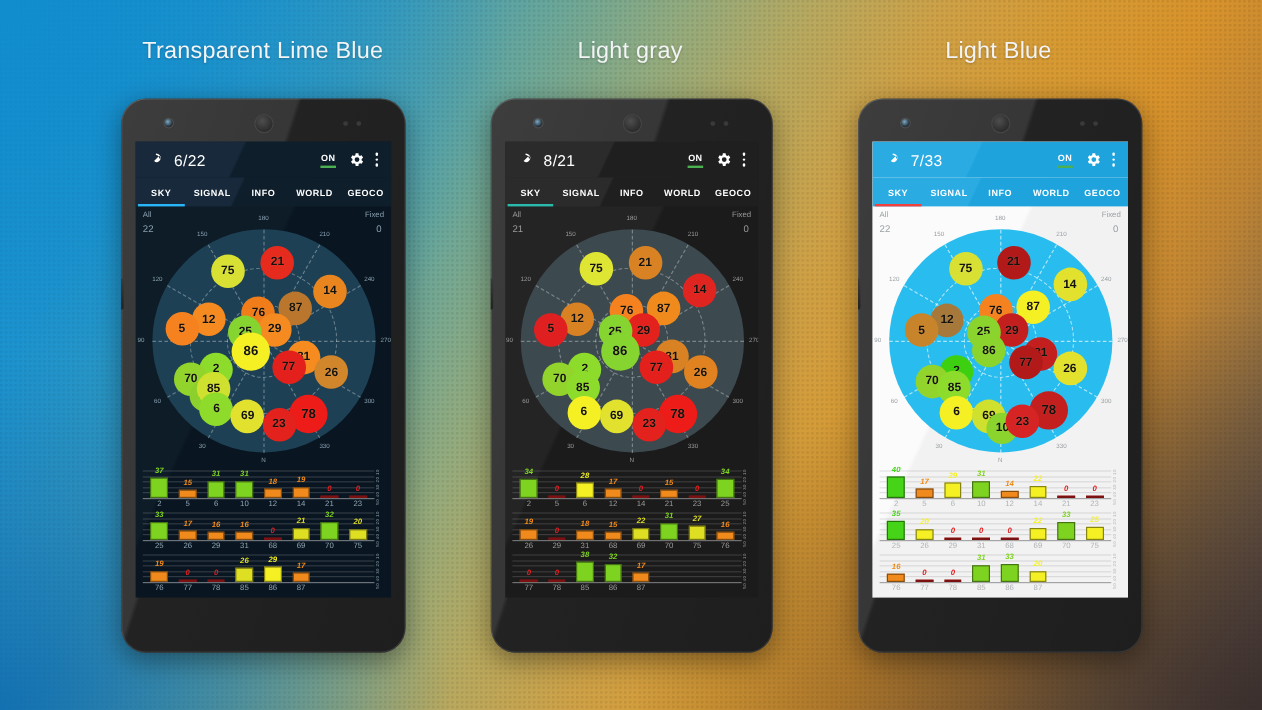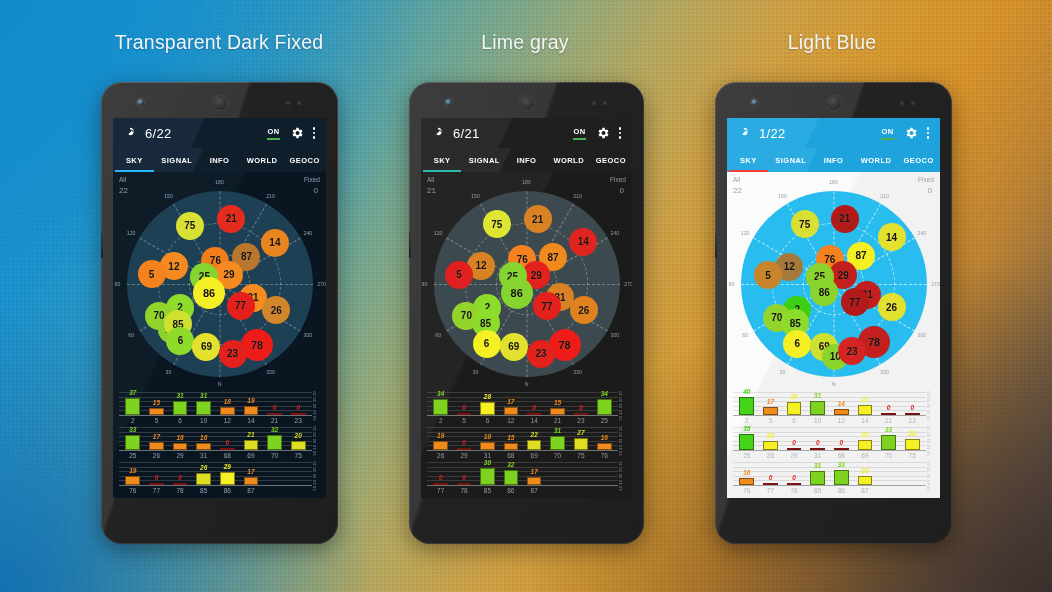--- a/index.html
+++ b/index.html
@@ -142,22 +142,22 @@
 </style>
 </head>
 <body>
 
 <div id="halftone"></div>
 <div id="corner-blue"></div>
 <div id="corner-bl"></div>
 <div id="corner-dark"></div>
 
 <div id="stage">
-    <div class="caption" style="left: 19px; top: 31px; width: 400px;">Transparent Dark Fixed</div>
-    <div class="caption" style="left: 325px; top: 31px; width: 400px;">Lime gray</div>
+    <div class="caption" style="left: 19px; top: 31px; width: 400px;">Transparent Lime Blue</div>
+    <div class="caption" style="left: 325px; top: 31px; width: 400px;">Light gray</div>
     <div class="caption" style="left: 632px; top: 31px; width: 400px;">Light Blue</div>
     <div class="phone" style="left: 101px; top: 82px; width: 237px; height: 462px;">
       <div class="bodytint"></div>
       <div class="earpiece" style="left: 111.5px; top: 14px; width: 14px; height: 14px;"></div>
       <div class="cam" style="left: 36px; top: 17px; width: 7px; height: 7px;"></div>
       <div class="sensor" style="left: 185px; top: 19px; width: 4px; height: 4px;"></div>
       <div class="sensor" style="left: 196px; top: 19px; width: 4px; height: 4px;"></div>
       <div class="rim"></div>
       <div class="sidebtn" style="left: -1px; top: 150px; height: 26px;"></div>
       <div class="screen" style="left: 12px; top: 36px; width: 213px; height: 380px; background: linear-gradient(115deg, rgb(13, 28, 39) 0%, rgb(13, 28, 39) 40%, rgb(9, 21, 32) 41%, rgb(9, 21, 32) 100%);">
@@ -346,21 +346,21 @@
       <div class="sensor" style="left: 183px; top: 19px; width: 4px; height: 4px;"></div>
       <div class="sensor" style="left: 194px; top: 19px; width: 4px; height: 4px;"></div>
       <div class="rim"></div>
       <div class="sidebtn" style="left: -1px; top: 150px; height: 26px;"></div>
       <div class="screen" style="left: 12px; top: 36px; width: 211px; height: 380px; background: linear-gradient(115deg, rgb(36, 36, 36) 0%, rgb(36, 36, 36) 40%, rgb(27, 27, 27) 41%, rgb(27, 27, 27) 100%);">
         <div style="position: absolute; left: 0px; top: 0px; width: 211px; height: 30px; background: linear-gradient(115deg, rgb(43, 43, 43) 0%, rgb(43, 43, 43) 40%, rgb(31, 31, 31) 41%, rgb(31, 31, 31) 100%);">
           <div class="appbar">
             <div class="dish"><svg viewBox="0 0 24 24" width="100%" height="100%">
                 <path d="M4.5 20.5 L11 14 a5.2 5.2 0 0 0 7.4-7.4 L4.5 20.5 Z M13.8 3.2 a7.6 7.6 0 0 1 7 7 l-2.4 .3 a5.2 5.2 0 0 0-4.9-4.9 Z" fill="#ffffff"></path>
               </svg></div>
-            <div class="title" style="color: rgb(255, 255, 255);">6/21</div>
+            <div class="title" style="color: rgb(255, 255, 255);">8/21</div>
             <div class="spacer"></div>
             <div class="onbtn" style="color: rgb(255, 255, 255);">ON</div>
             <div class="gear"><svg viewBox="0 0 24 24" width="100%" height="100%">
                 <path d="M19.4 13a7.6 7.6 0 0 0 0-2l2.1-1.6-2-3.5-2.5 1a7.6 7.6 0 0 0-1.7-1L14.9 3h-4l-.4 2.9c-.6.2-1.2.6-1.7 1l-2.5-1-2 3.5L6.4 11a7.6 7.6 0 0 0 0 2l-2.1 1.6 2 3.5 2.5-1c.5.4 1.1.8 1.7 1l.4 2.9h4l.4-2.9c.6-.2 1.2-.6 1.7-1l2.5 1 2-3.5L19.4 13zM12.9 15.4a3.4 3.4 0 1 1 0-6.8 3.4 3.4 0 0 1 0 6.8z" fill="#ffffff"></path>
               </svg></div>
             <div class="dots">
               <i style="background: rgb(255, 255, 255);"></i>
               <i style="background: rgb(255, 255, 255);"></i>
               <i style="background: rgb(255, 255, 255);"></i>
             </div>
@@ -529,21 +529,21 @@
       <div class="sensor" style="left: 185px; top: 19px; width: 4px; height: 4px;"></div>
       <div class="sensor" style="left: 196px; top: 19px; width: 4px; height: 4px;"></div>
       <div class="rim"></div>
       <div class="sidebtn" style="left: -1px; top: 150px; height: 26px;"></div>
       <div class="screen" style="left: 12px; top: 36px; width: 213px; height: 380px; background: linear-gradient(115deg, rgb(251, 251, 251) 0%, rgb(251, 251, 251) 40%, rgb(242, 242, 242) 41%, rgb(242, 242, 242) 100%);">
         <div style="position: absolute; left: 0px; top: 0px; width: 213px; height: 30px; background: linear-gradient(115deg, rgb(42, 171, 226) 0%, rgb(42, 171, 226) 40%, rgb(30, 163, 221) 41%, rgb(30, 163, 221) 100%);">
           <div class="appbar">
             <div class="dish"><svg viewBox="0 0 24 24" width="100%" height="100%">
                 <path d="M4.5 20.5 L11 14 a5.2 5.2 0 0 0 7.4-7.4 L4.5 20.5 Z M13.8 3.2 a7.6 7.6 0 0 1 7 7 l-2.4 .3 a5.2 5.2 0 0 0-4.9-4.9 Z" fill="#ffffff"></path>
               </svg></div>
-            <div class="title" style="color: rgb(255, 255, 255);">1/22</div>
+            <div class="title" style="color: rgb(255, 255, 255);">7/33</div>
             <div class="spacer"></div>
             <div class="onbtn" style="color: rgb(255, 255, 255);">ON</div>
             <div class="gear"><svg viewBox="0 0 24 24" width="100%" height="100%">
                 <path d="M19.4 13a7.6 7.6 0 0 0 0-2l2.1-1.6-2-3.5-2.5 1a7.6 7.6 0 0 0-1.7-1L14.9 3h-4l-.4 2.9c-.6.2-1.2.6-1.7 1l-2.5-1-2 3.5L6.4 11a7.6 7.6 0 0 0 0 2l-2.1 1.6 2 3.5 2.5-1c.5.4 1.1.8 1.7 1l.4 2.9h4l.4-2.9c.6-.2 1.2-.6 1.7-1l2.5 1 2-3.5L19.4 13zM12.9 15.4a3.4 3.4 0 1 1 0-6.8 3.4 3.4 0 0 1 0 6.8z" fill="#ffffff"></path>
               </svg></div>
             <div class="dots">
               <i style="background: rgb(255, 255, 255);"></i>
               <i style="background: rgb(255, 255, 255);"></i>
               <i style="background: rgb(255, 255, 255);"></i>
             </div>

